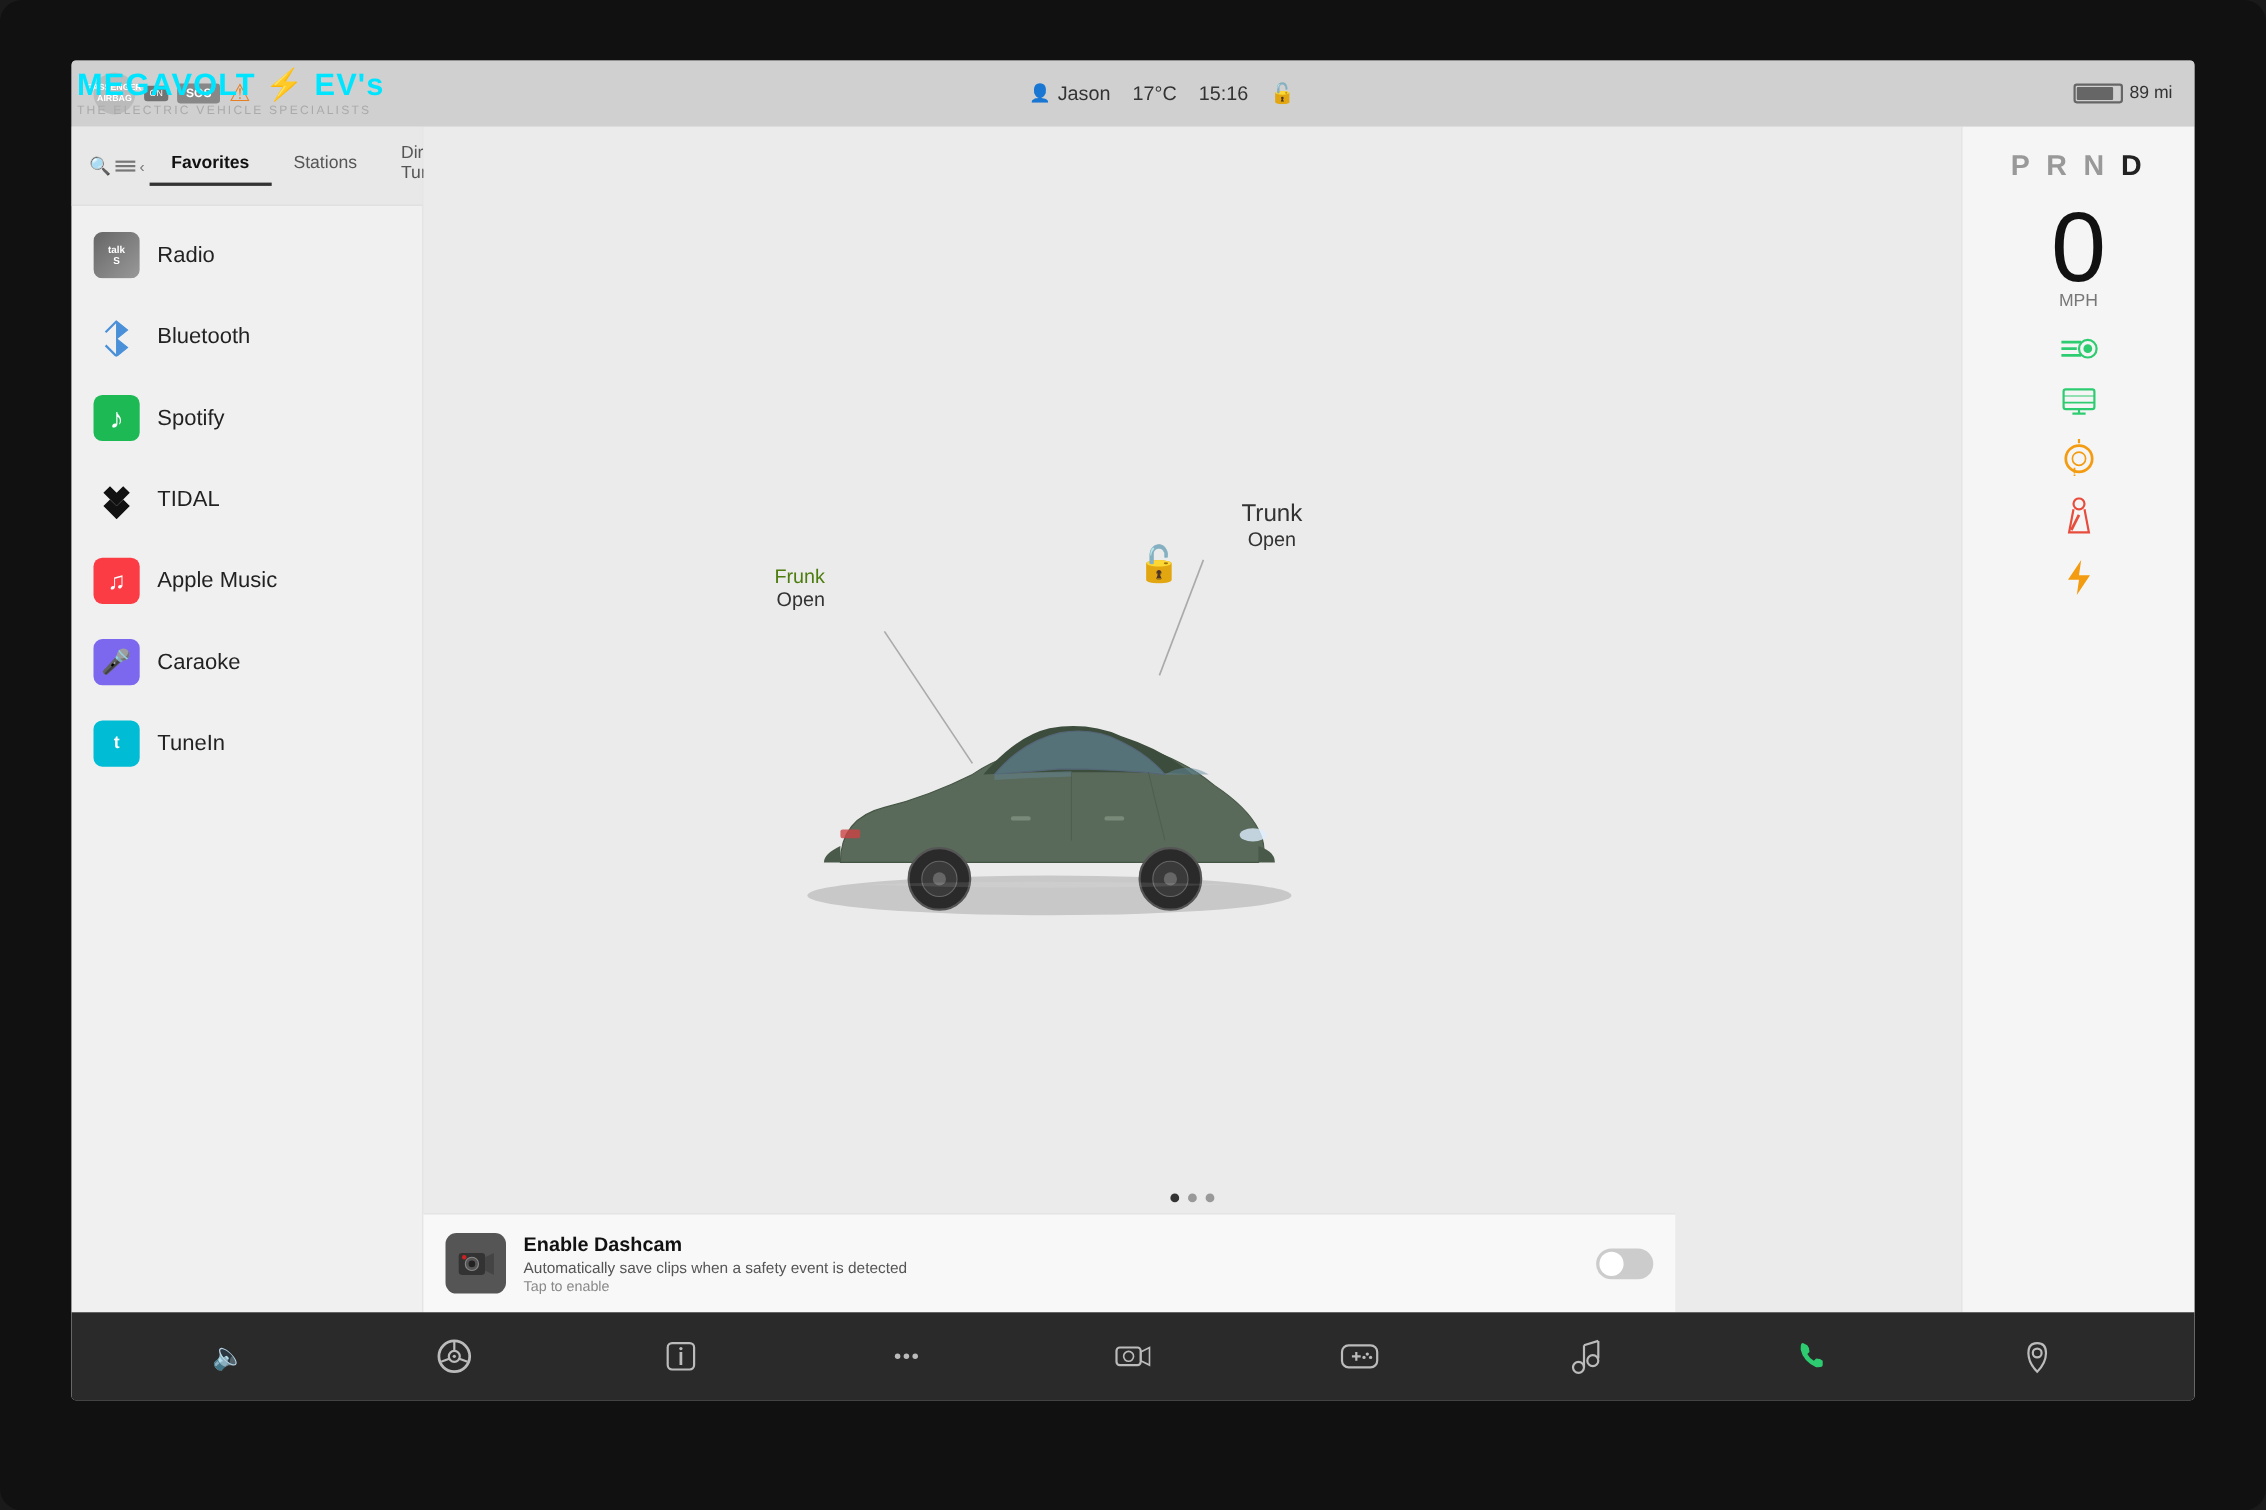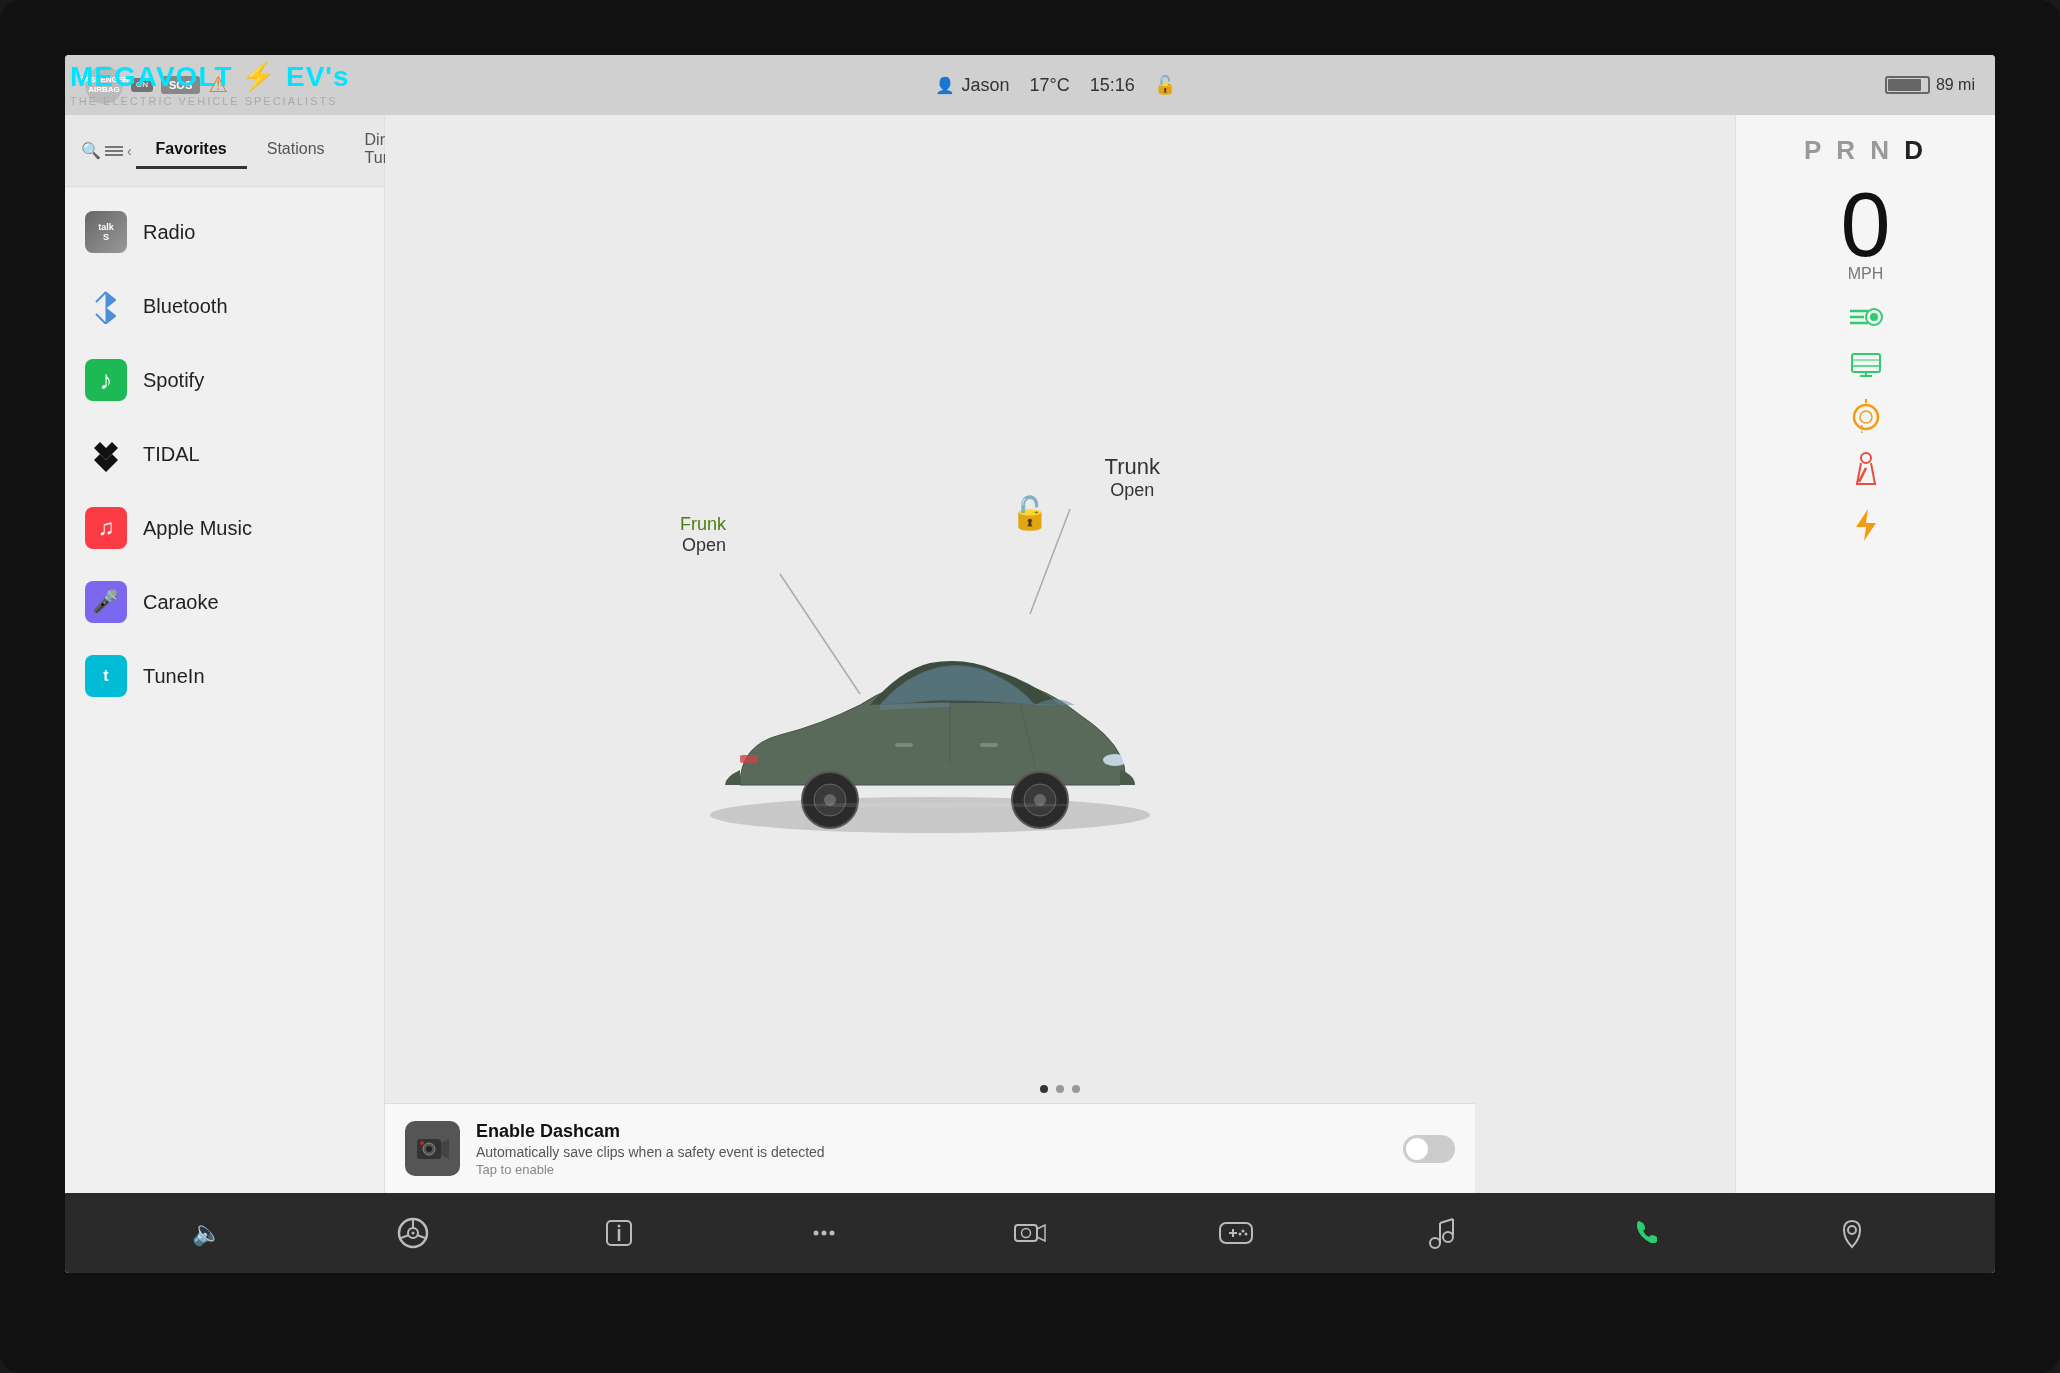--- a/index.html
+++ b/index.html
@@ -328,21 +328,21 @@
     }
 
     .car-container {
       position: relative;
       width: 700px;
       height: 500px;
     }
 
     
     .right-panel {
-      width: 260px;
+      width: 212px;
       background: #f5f5f5;
       display: flex;
       flex-direction: column;
       align-items: center;
       padding-top: 20px;
       gap: 10px;
       border-left: 1px solid #ddd;
     }
 
     .prnd-display {

